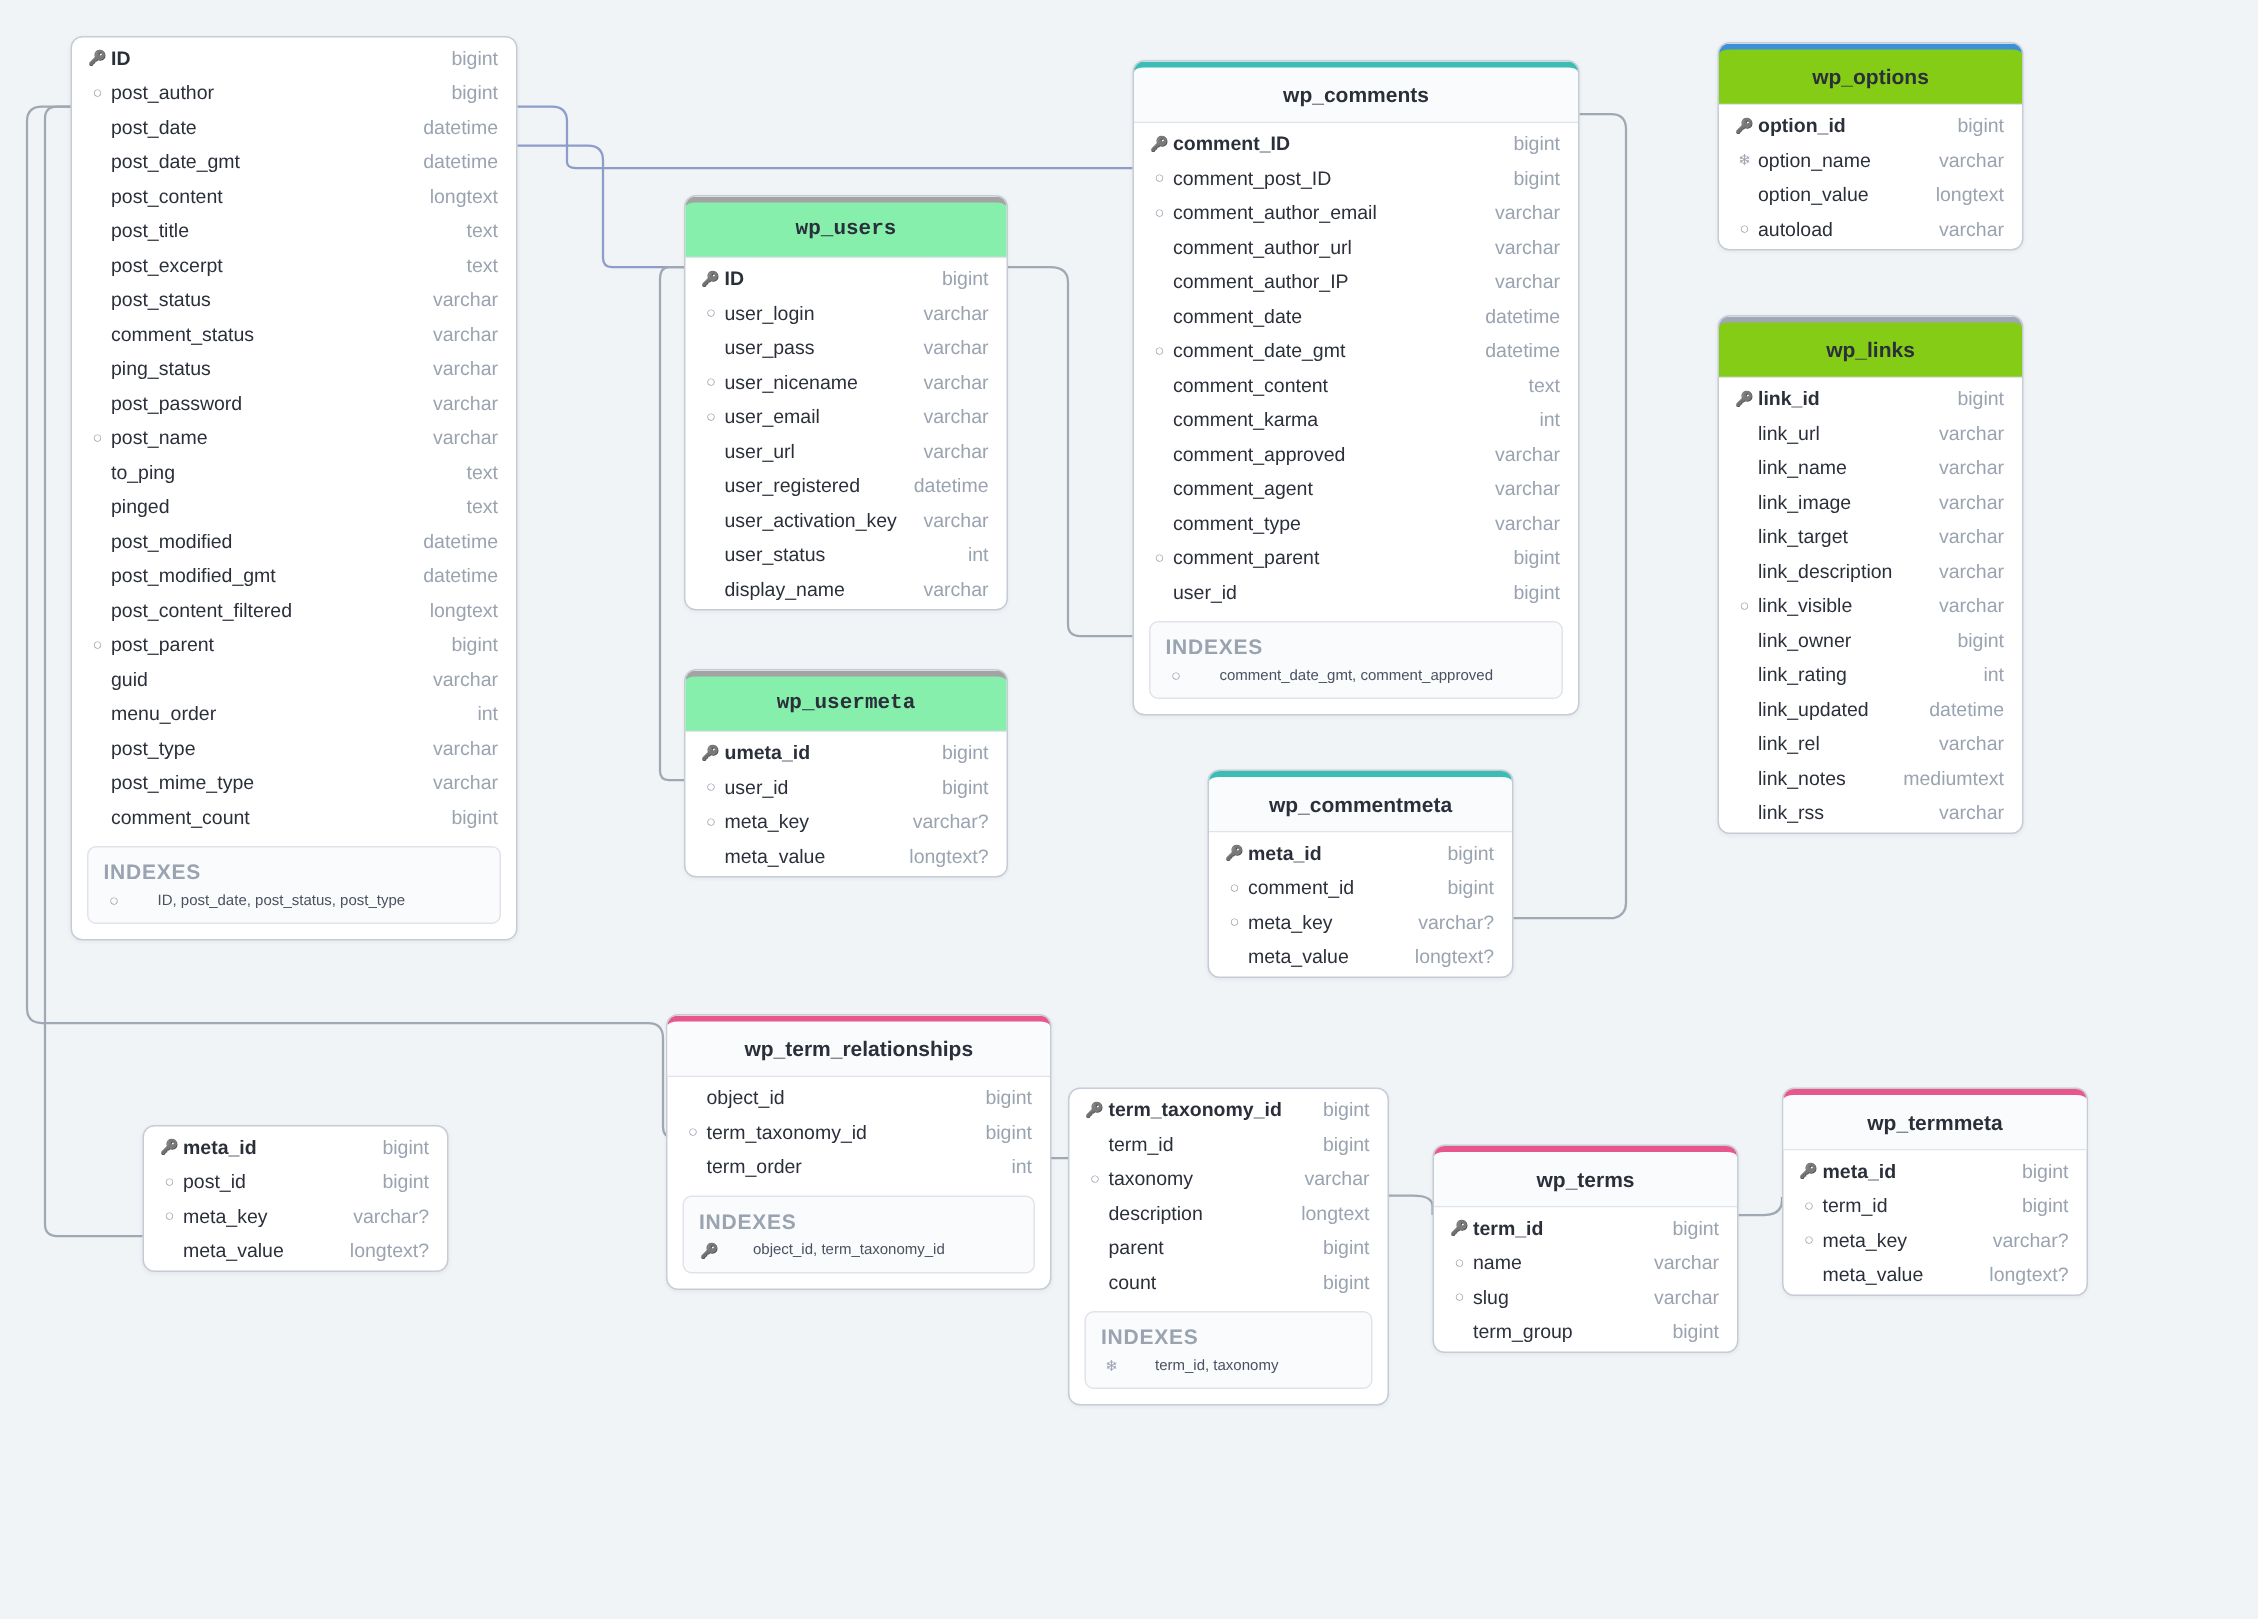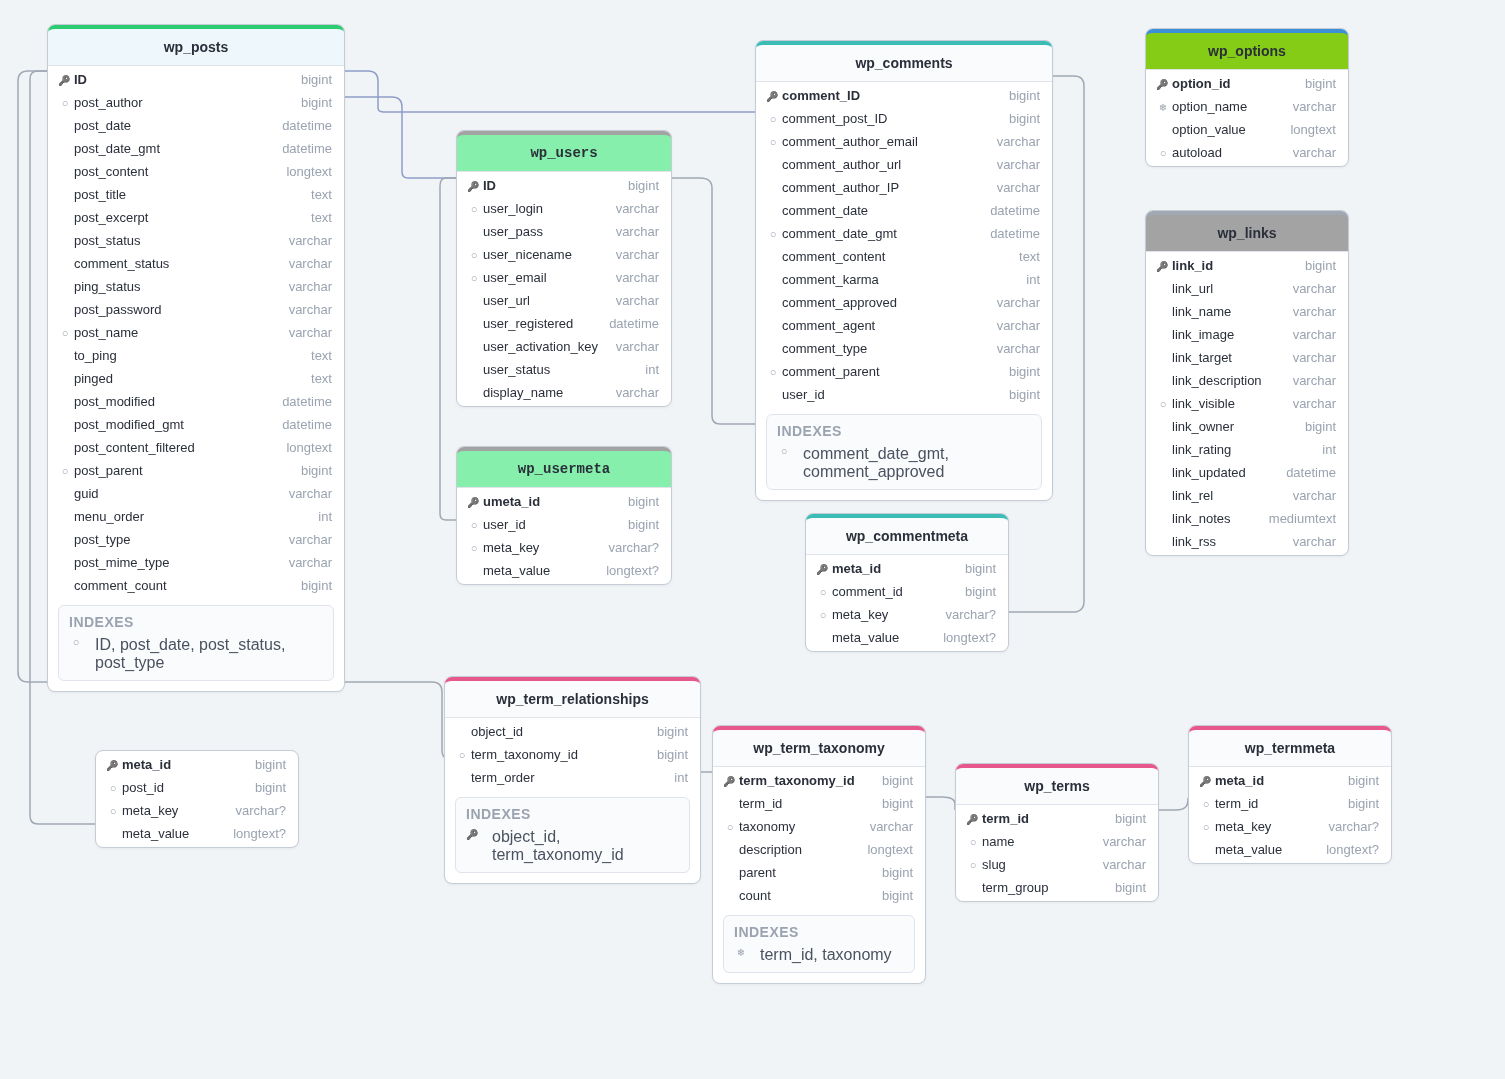--- a/index.html
+++ b/index.html
@@ -33,21 +33,21 @@
     border-top-left-radius: 7px;
     border-top-right-radius: 7px;
     border-bottom: 1px solid #e0e4ea;
     color: #2a2f3a;
     font-size: 14px;
   }
   .hdr-green   { border-top: 4px solid #2ecc71; background:#eef7fb; }
   .hdr-purple  { border-top: 4px solid #a3a3a3; background:#86efac;font-family:Liberation Mono, monospace; }
   .hdr-teal    { border-top: 4px solid #3bbdb5; background:#fafbfd; }
   .hdr-blue    { border-top: 4px solid #3d8fd6; background:#84cc16; }
-  .hdr-gray    { border-top: 4px solid #a0a8b4; background:#a3a3a3; }
+  .hdr-gray    { border-top: 4px solid #a0a8b4; background:#84cc16; }
   .hdr-pink    { border-top: 4px solid #e8578b; background:#fafbfd; }
   .cols { padding: 2px 0; }
   .row {
     display: flex;
     align-items: center;
     padding: 4px 12px 4px 8px;
     color: #2a2f3a;
     white-space: nowrap;
   }
   .row .icon {
@@ -70,23 +70,23 @@
   .idx-label {
     font-size: 14px;
     letter-spacing: 0.5px;
     font-weight: 700;
     color: #9aa3b0;
     margin-bottom: 6px;
   }
   .idx-row {
     display: flex;
     align-items: flex-start;
-    gap: 12px;
+    gap: 22px;
     color: #4a5260;
-    font-size: 16px;
+    font-size: 10px;
   }
   .idx-row .icon { width: 14px; text-align: center; color: #9aa3b0; font-size: 11px; flex: none; }
   .key-icon::before { content: "\01F511"; font-size: 10px; filter: grayscale(1) brightness(0.6); }
   .idx-icon::before { content: "\25CB"; }
   .uniq-icon::before { content: "\2744"; font-size: 10px; }
 </style>
 </head>
 <body>
 
 <svg class="connectors" id="conn-svg">
@@ -96,21 +96,20 @@
     <path d="M 345 97 L 392 97 Q 402 97 402 107 L 402 172 Q 402 178 408 178 L 456 178" fill="none" stroke="#8e9dc8" stroke-width="1.5"></path>
     <path d="M 672 178 L 700 178 Q 712 178 712 188 L 712 416 Q 712 424 720 424 L 755 424" fill="none" stroke="#a0a8b4" stroke-width="1.5"></path>
     <path d="M 456 178 L 446 178 Q 440 178 440 186 L 440 514 Q 440 520 446 520 L 456 520" fill="none" stroke="#a0a8b4" stroke-width="1.5"></path>
     <path d="M 1053 76 L 1074 76 Q 1084 76 1084 86 L 1084 602 Q 1084 610 1076 612 L 1009 612" fill="none" stroke="#a0a8b4" stroke-width="1.5"></path>
     <path d="M 684 772 L 698 772 Q 712 772 712 772 L 712 772" fill="none" stroke="#a0a8b4" stroke-width="1.5"></path>
     <path d="M 926 797 L 942 797 Q 955 797 955 804 L 955 810" fill="none" stroke="#a0a8b4" stroke-width="1.5"></path>
     <path d="M 1159 810 L 1176 810 Q 1188 810 1188 800 L 1188 798" fill="none" stroke="#a0a8b4" stroke-width="1.5"></path>
   </svg>
 <div id="canvas">
     <div class="table" style="left: 47px; top: 24px; width: 298px;">
-      <div class="table-header hdr-green">wp_posts</div>
       <div class="cols">
         <div class="row">
           <span class="icon key-icon"></span>
           <span class="name bold">ID</span>
           <span class="type">bigint</span>
         </div>
         <div class="row">
           <span class="icon idx-icon"></span>
           <span class="name">post_author</span>
           <span class="type">bigint</span>
@@ -556,21 +555,20 @@
       </div>
       <div class="idx-box">
         <div class="idx-label">INDEXES</div>
         <div class="idx-row">
           <span class="icon key-icon"></span>
           <span>object_id, term_taxonomy_id</span>
         </div>
       </div>
     </div>
     <div class="table" style="left: 712px; top: 725px; width: 214px;">
-      <div class="table-header hdr-pink">wp_term_taxonomy</div>
       <div class="cols">
         <div class="row">
           <span class="icon key-icon"></span>
           <span class="name bold">term_taxonomy_id</span>
           <span class="type">bigint</span>
         </div>
         <div class="row">
           <span class="icon"></span>
           <span class="name">term_id</span>
           <span class="type">bigint</span>

